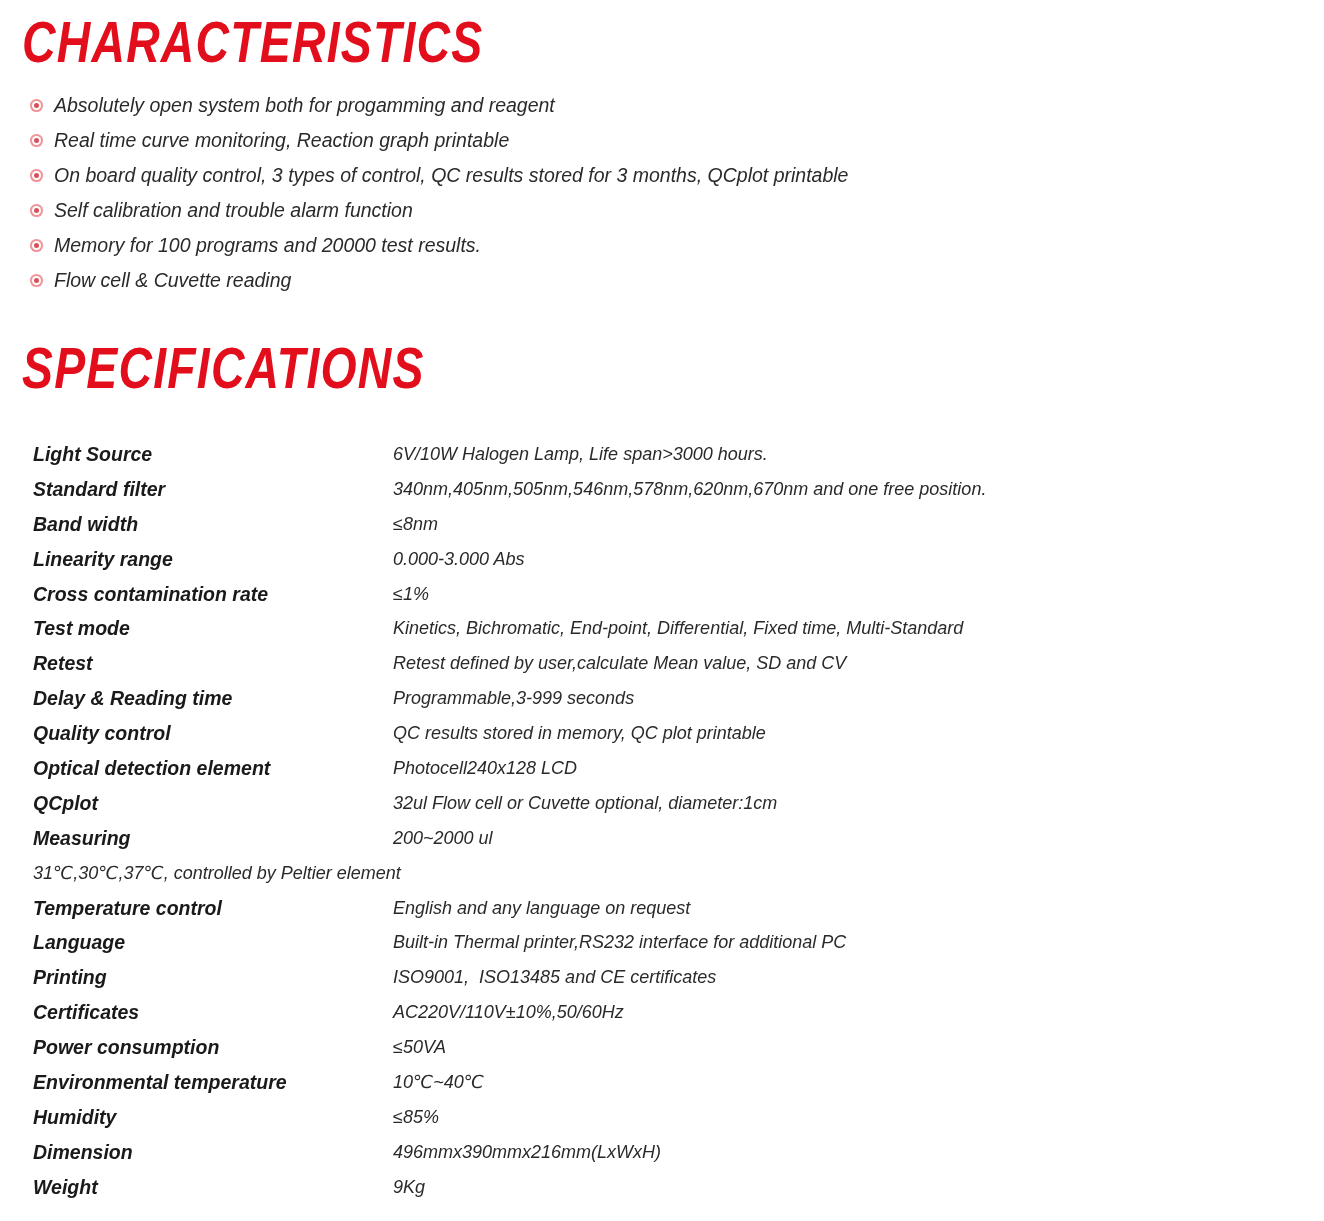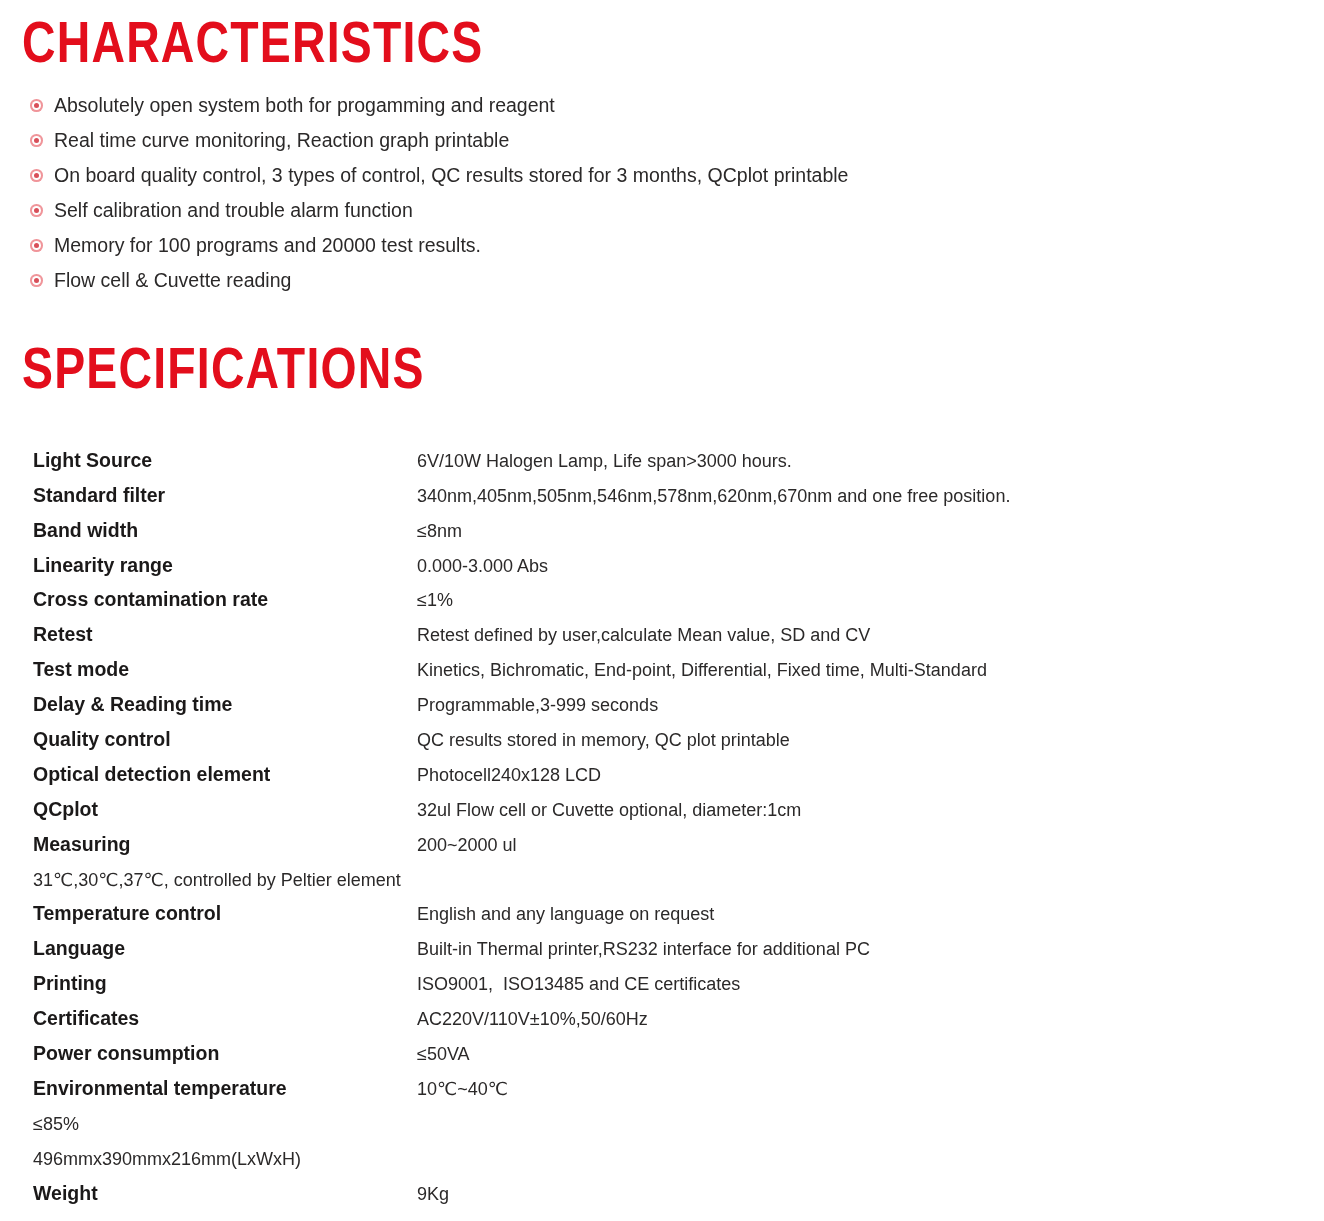--- a/index.html
+++ b/index.html
@@ -13,21 +13,21 @@
   * { box-sizing: border-box; }
   html, body { margin: 0; padding: 0; }
   body {
     width: 1324px;
     height: 1221px;
     background: var(--page-bg);
     font-family: "Liberation Sans", "DejaVu Sans", sans-serif;
     color: var(--text-primary);
     overflow: hidden;
   }
-  .page { position: relative; width: 1324px; height: 1221px; }
+  .page { position: relative; width: 1324px; height: 1221px; font-style: italic; }
 
   .section-title {
     margin: 0 0 0 22px;
     color: var(--accent-red);
     font-size: 58px;
     font-weight: bold;
     line-height: 1;
     letter-spacing: 1.5px;
     white-space: nowrap;
     transform: scaleX(0.8);
@@ -58,23 +58,22 @@
     box-shadow: 0 0 0 2px #ffffff, 0 0 0 4px var(--bullet-ring);
     margin-right: 15px;
   }
   .bullet-text { white-space: pre; }
 
   .spec-table {
     margin: 40px 0 0 33px;
   }
   .spec-row {
     display: flex;
-    align-items: flex-end;
+    align-items: center;
     height: 34.9px;
-    gap: 24px;
   }
   .spec-label {
     flex: 0 0 360px;
     width: 360px;
     font-size: 19.5px;
     font-weight: bold;
     color: var(--label-color);
     white-space: pre;
   }
   .spec-value {
@@ -149,30 +148,30 @@
           <div class="spec-label">Linearity range</div>
           <div class="spec-value">0.000-3.000 Abs</div>
         </div>
 
         <div class="spec-row">
           <div class="spec-label">Cross contamination rate</div>
           <div class="spec-value">≤1%</div>
         </div>
 
         <div class="spec-row">
+          <div class="spec-label">Test mode</div>
+          <div class="spec-value">Kinetics, Bichromatic, End-point, Differential, Fixed time, Multi-Standard</div>
+        </div>
+
+        <div class="spec-row">
           <div class="spec-label">Retest</div>
           <div class="spec-value">Retest defined by user,calculate Mean value, SD and CV</div>
         </div>
 
         <div class="spec-row">
-          <div class="spec-label">Test mode</div>
-          <div class="spec-value">Kinetics, Bichromatic, End-point, Differential, Fixed time, Multi-Standard</div>
-        </div>
-
-        <div class="spec-row">
           <div class="spec-label">Delay &amp; Reading time</div>
           <div class="spec-value">Programmable,3-999 seconds</div>
         </div>
 
         <div class="spec-row">
           <div class="spec-label">Quality control</div>
           <div class="spec-value">QC results stored in memory, QC plot printable</div>
         </div>
 
         <div class="spec-row">
@@ -218,24 +217,26 @@
           <div class="spec-label">Power consumption</div>
           <div class="spec-value">≤50VA</div>
         </div>
 
         <div class="spec-row">
           <div class="spec-label">Environmental temperature</div>
           <div class="spec-value">10℃~40℃</div>
         </div>
 
         <div class="spec-row">
+          <div class="spec-label">Humidity</div>
           <div class="spec-value">≤85%</div>
         </div>
 
         <div class="spec-row">
+          <div class="spec-label">Dimension</div>
           <div class="spec-value">496mmx390mmx216mm(LxWxH)</div>
         </div>
 
         <div class="spec-row">
           <div class="spec-label">Weight</div>
           <div class="spec-value">9Kg</div>
         </div>
       </div>
   </section>
 

